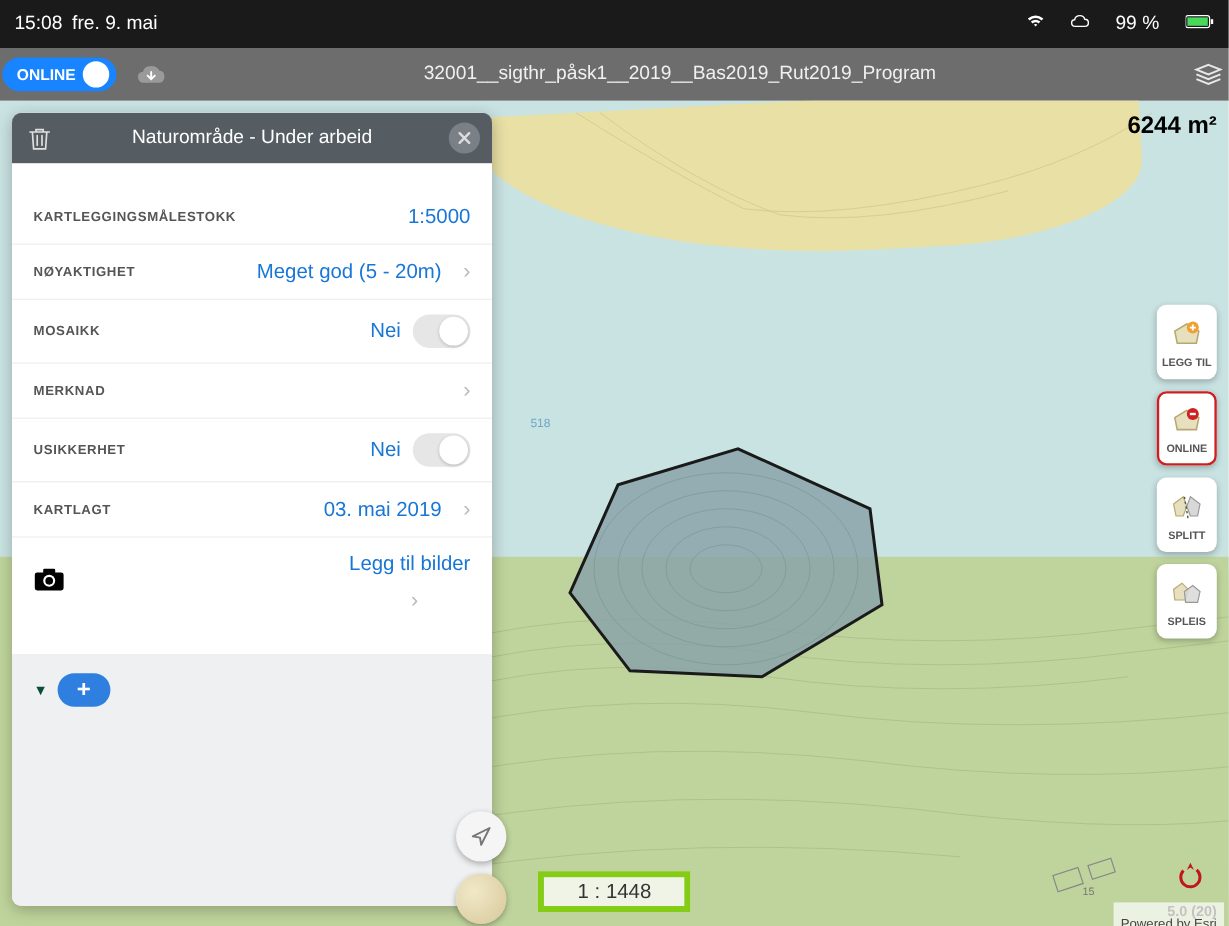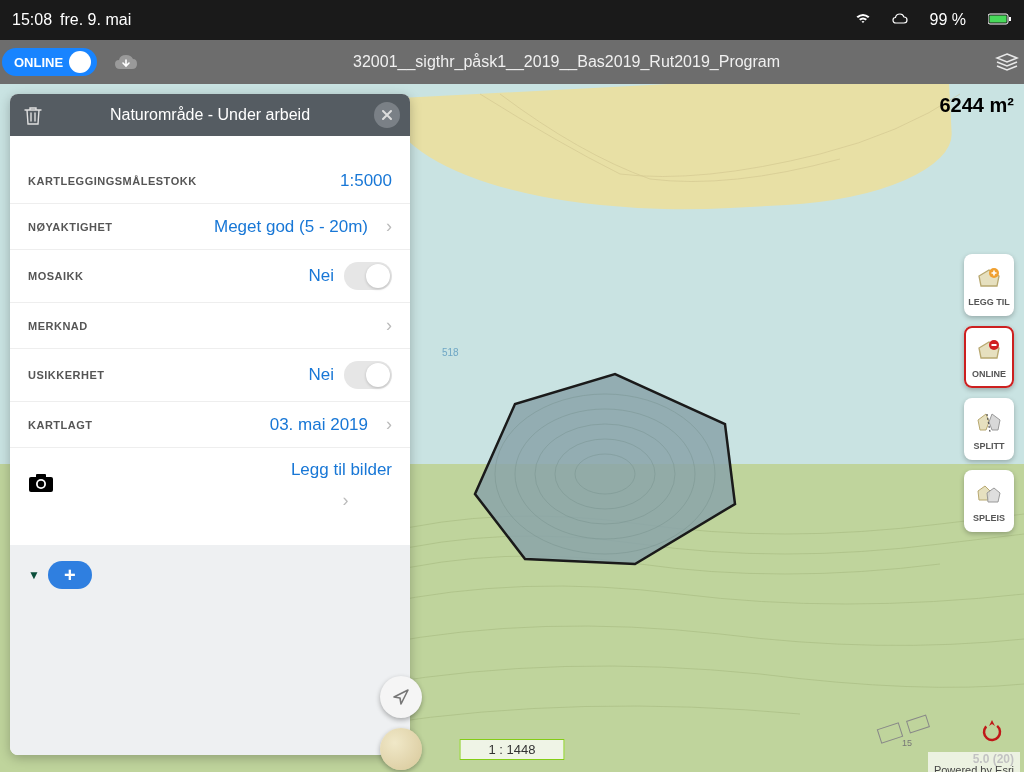--- a/index.html
+++ b/index.html
@@ -58,21 +58,21 @@
   .tool-icon { width:30px; height:30px; display:flex; align-items:center; justify-content:center;}
   
   
   .float-btns { position:absolute; left: 380px; bottom: 18px; display:flex; flex-direction:column; gap:10px;}
   .float-circle { width:42px; height:42px; border-radius:50%; background:#f5f5f5; box-shadow:0 2px 5px rgba(0,0,0,0.3); display:flex; align-items:center; justify-content:center; cursor:pointer;}
   
   
   .area-badge { position:absolute; right:10px; top:10px; color:#000; font-size:20px; font-weight:600;}
   
   
-  .scale-bar { position:absolute; left:50%; transform:translateX(-50%); bottom: 28px; background:rgba(255,255,255,0.75); border:1px solid #84cc16; padding:2px 28px; font-size:13px; color:#333;}
+  .scale-bar { position:absolute; left:50%; transform:translateX(-50%); bottom: 28px; background:rgba(255,255,255,0.75); border:5px solid #84cc16; padding:2px 28px; font-size:17px; color:#333;}
   
   
   .compass { position:absolute; right:20px; bottom:40px; color:#c01818; font-size:24px; cursor:pointer;}
   .compass-label { position:absolute; right:10px; bottom:22px; font-size:12px; color:#333; font-weight:600;}
   
   
   .attribution { position:absolute; left:4px; bottom:0; font-size:11px; color:#444; background:rgba(255,255,255,0.7); padding:2px 6px;}
   .attribution-right { position:absolute; right:4px; bottom:0; font-size:11px; color:#444; background:rgba(255,255,255,0.7); padding:12px 6px;}
   .attribution-right .esri { text-decoration:underline;}
 </style>

